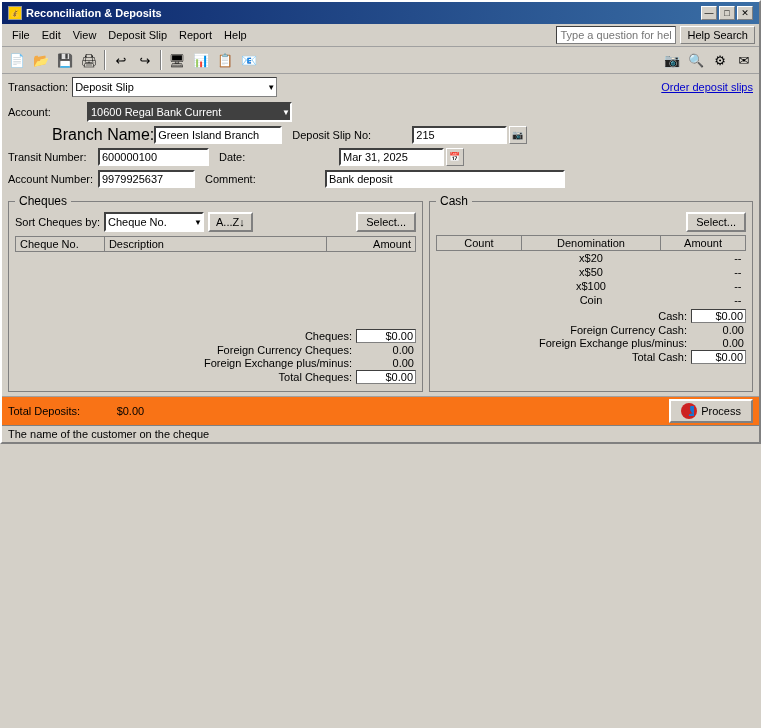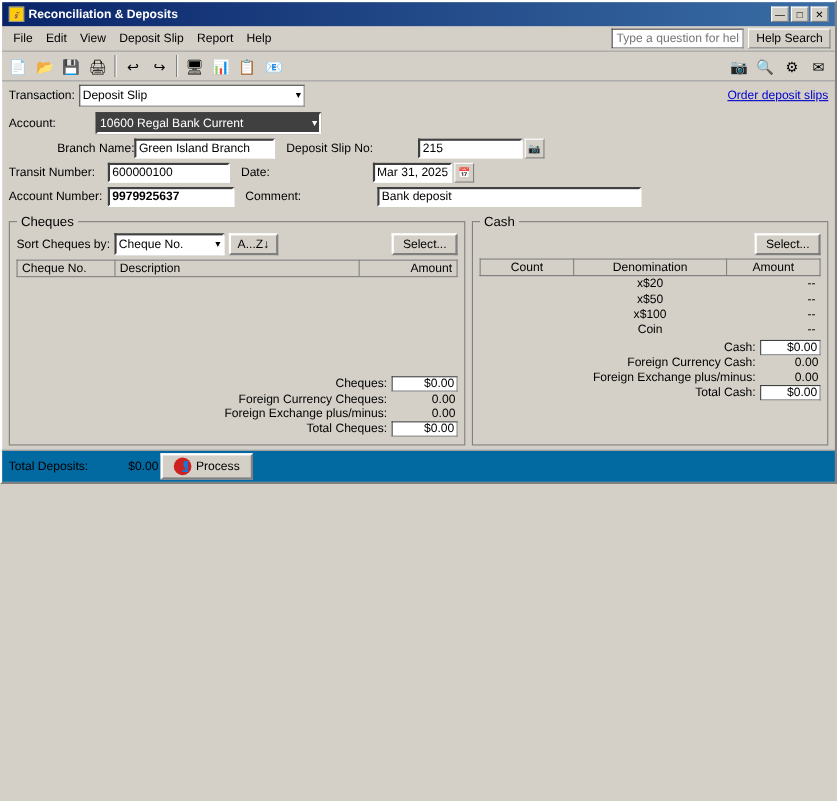--- a/index.html
+++ b/index.html
@@ -329,21 +329,21 @@
 
     .cash-table td.center {
       text-align: center;
     }
 
     .cash-table td.denomination {
       text-align: center;
     }
 
     .totals-section {
-      margin-top: 15px;
+      margin-top: 2px;
     }
 
     .total-row {
       display: flex;
       justify-content: flex-end;
       align-items: center;
       gap: 4px;
       margin-bottom: 1px;
     }
 
@@ -367,23 +367,24 @@
     .total-value-plain {
       text-align: right;
       font-size: 11px;
       width: 60px;
       padding: 0 2px;
     }
 
     .bottom-bar {
       display: flex;
       align-items: center;
+      justify-content: space-between;
       padding: 2px 6px;
       border-top: 1px solid #a0a0a0;
-      background: #0369a1;
+      background: #f97316;
     }
 
     .total-deposits-area {
       display: flex;
       align-items: center;
       gap: 6px;
     }
 
     .total-deposits-label {
       font-size: 11px;
@@ -568,38 +569,38 @@
   <div style="display:flex; align-items:center; padding: 2px 6px; gap:4px;">
     <span style="font-size:11px; min-width:75px;">Account:</span>
     <div class="select-blue-wrapper">
       <select class="form-select-styled">
         <option>10600 Regal Bank Current</option>
       </select>
     </div>
   </div>
 
   <div style="display:flex; align-items:center; padding: 2px 6px;">
-    <span style="font-size:11px; min-width:90px;padding-left:44px;">Branch Name:</span>
+    <span style="font-size:16px; min-width:90px;padding-left:44px;">Branch Name:</span>
     <input type="text" class="text-input" style="width: 128px;" value="Green Island Branch">
     <span style="font-size:11px; min-width:120px; margin-left:10px;">Deposit Slip No:</span>
     <input type="text" class="text-input" style="width: 95px;" value="215">
     <button class="camera-btn" style="margin-left:2px;">📷</button>
   </div>
 
   <div style="display:flex; align-items:center; padding: 2px 6px;">
     <span style="font-size:11px; min-width:90px;">Transit Number:</span>
     <input type="text" class="text-input" style="width: 111px;" value="600000100">
     <span style="font-size:11px; min-width:120px; margin-left:10px;">Date:</span>
-    <input type="text" class="text-input" style="width: 72px;" value="Mar 31, 2025">
+    <input type="text" class="text-input" style="width: 105px;" value="Mar 31, 2025">
     <button class="date-btn">📅</button>
   </div>
 
   <div style="display:flex; align-items:center; padding: 2px 6px;">
     <span style="font-size:11px; min-width:90px;">Account Number:</span>
-    <input type="text" class="text-input" style="width: 115px; font-weight: bold;" value="9979925637">
+    <input type="text" class="text-input" style="width: 97px;" value="9979925637">
     <span style="font-size:11px; min-width:120px; margin-left:10px;">Comment:</span>
     <input type="text" class="text-input" style="width: 240px;" value="Bank deposit">
   </div>
 
   <div class="two-panels" style="padding: 4px 6px; gap:6px;">
 
     <fieldset class="cheque-panel">
       <legend>Cheques</legend>
 
       <div class="sort-row">
@@ -741,14 +742,17 @@
       <span class="process-icon">
         <svg width="10" height="10" viewBox="0 0 10 10">
             <circle cx="5" cy="5" r="5" fill="#cc2222"></circle>
             <text x="3" y="8" fill="white" font-size="8">👤</text>
           </svg>
       </span>
       <span>Process</span>
     </button>
   </div>
 
+  <div class="status-bar">
+    <span>The name of the customer on the cheque</span>
+  </div>
 
 </div>
 
 </body></html>

